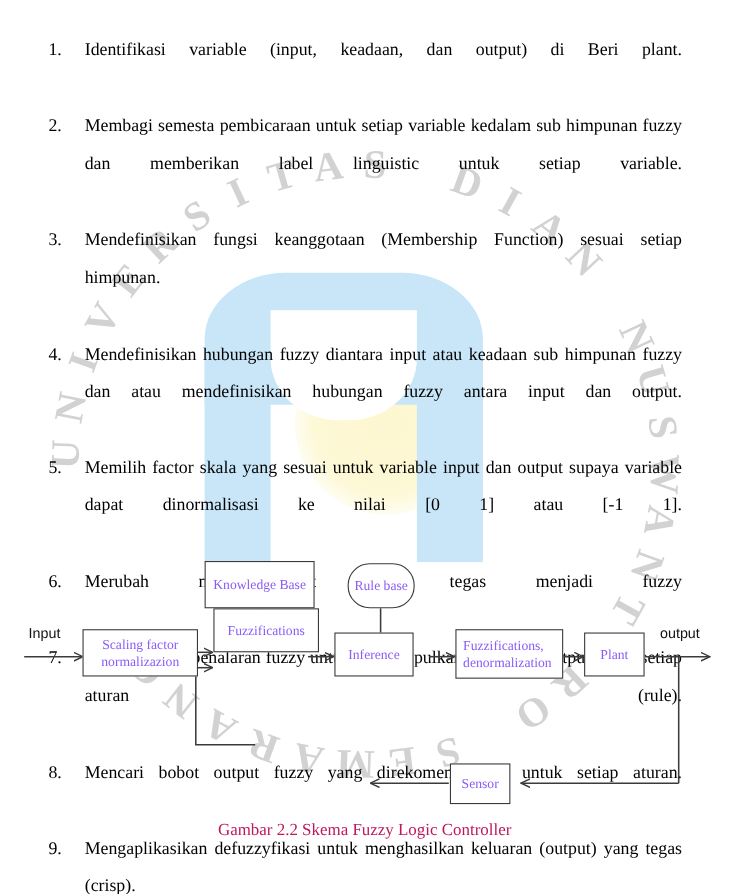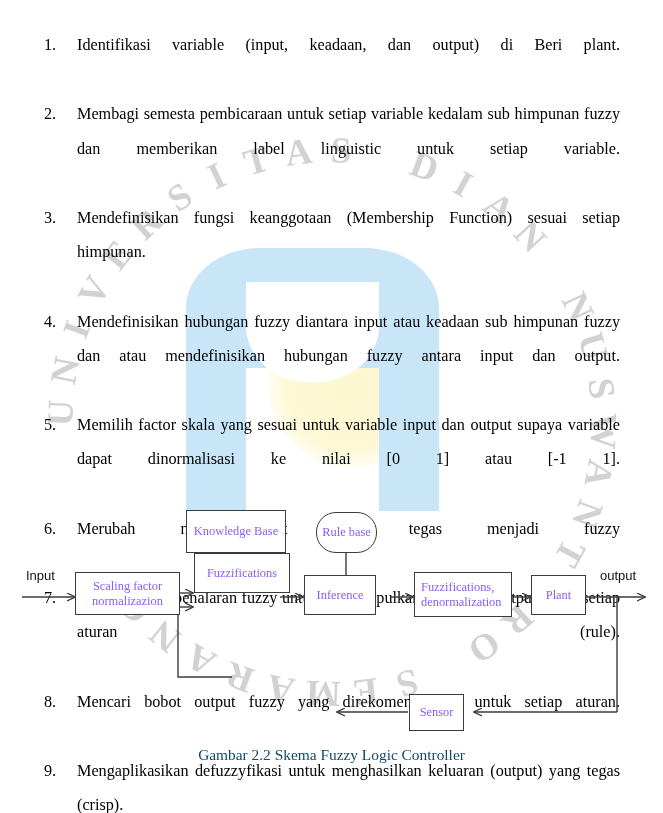--- a/index.html
+++ b/index.html
@@ -169,21 +169,21 @@
     color: #111111;
   }
   .caption {
     position: absolute;
     left: 0;
     top: 746px;
     width: 663px;
     text-align: center;
     font-family: "Liberation Serif", serif;
     font-size: 15.4px;
-    color: #0c4a6e;
+    color: #be185d;
     z-index: 4;
   }
   svg.lines {
     position: absolute;
     left: 0;
     top: 0;
     width: 663px;
     height: 813px;
     pointer-events: none;
   }

